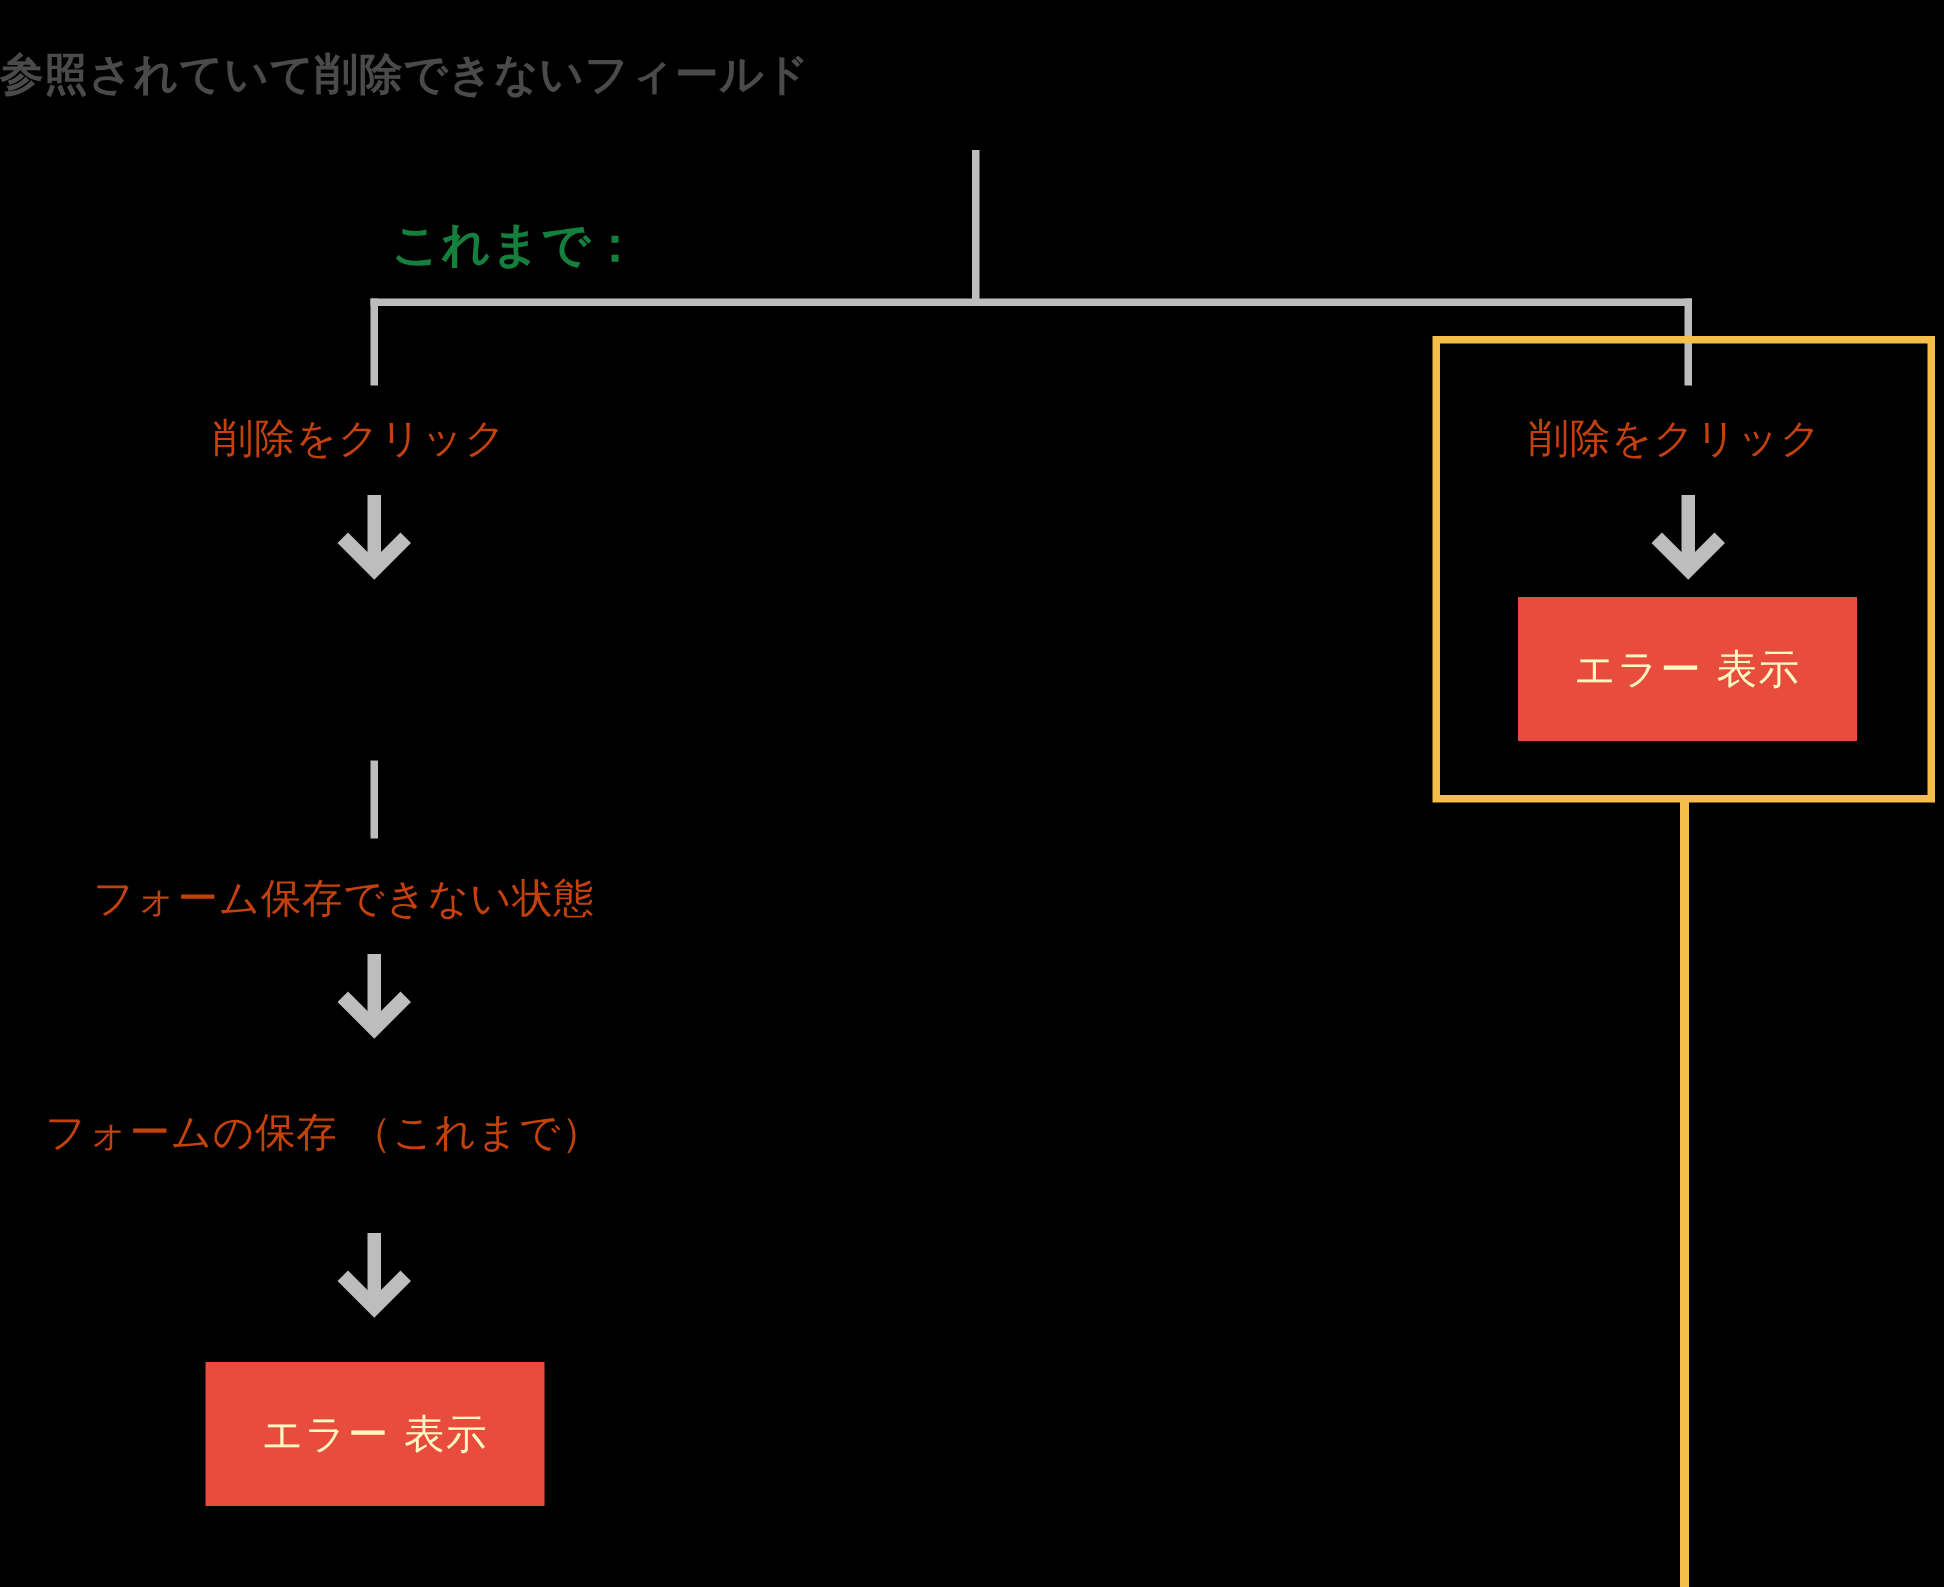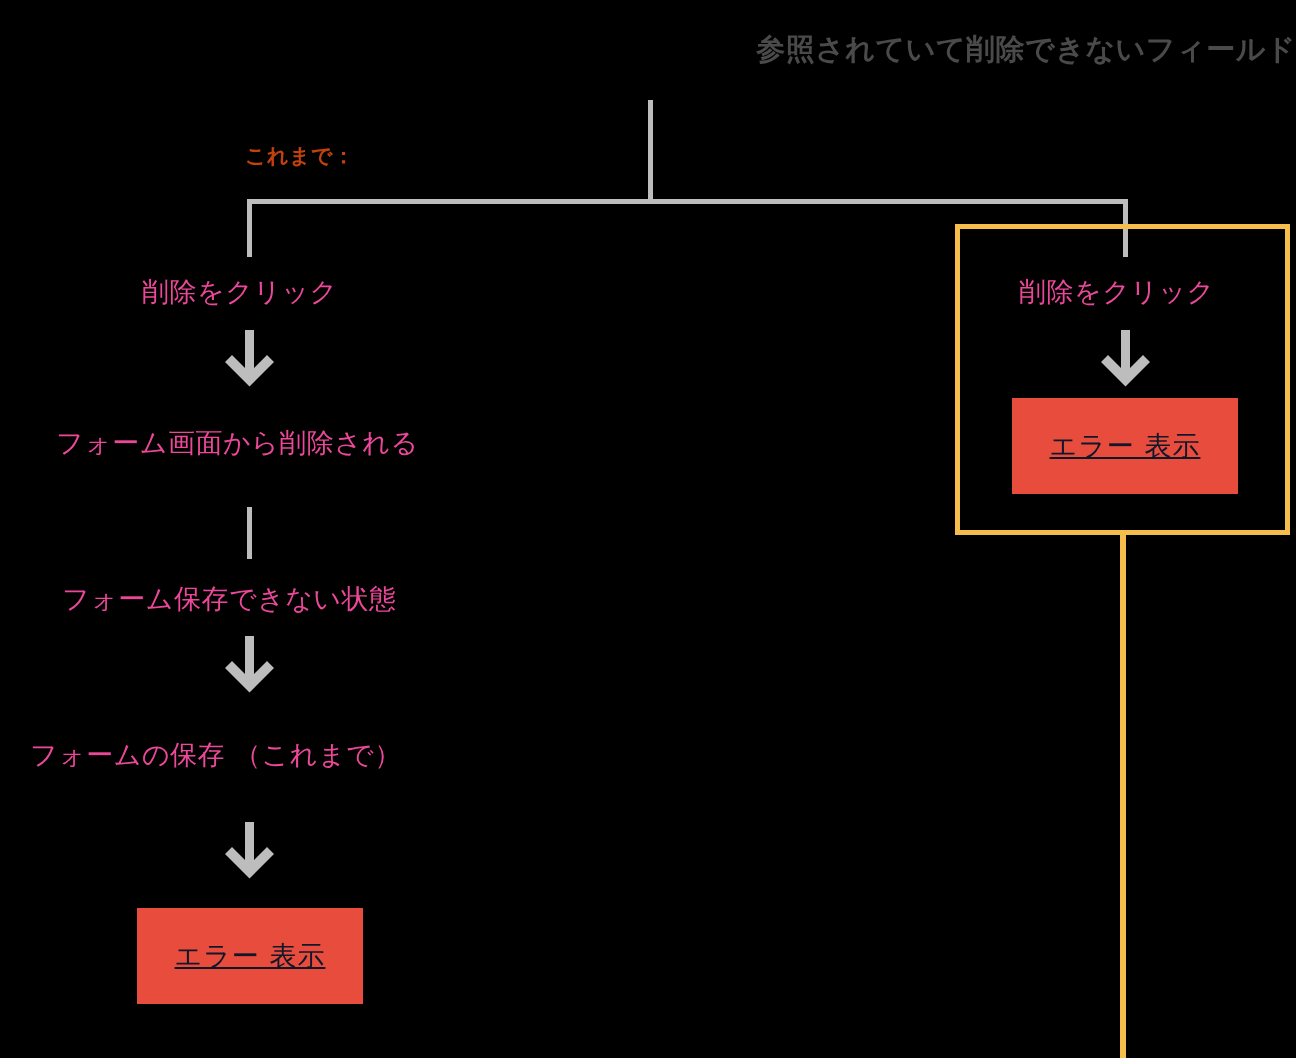--- a/index.html
+++ b/index.html
@@ -17,43 +17,44 @@
     font-family: "DejaVu Sans", "Liberation Sans", sans-serif;
     -webkit-font-smoothing: antialiased;
   }
 
   
   .title {
     position: absolute;
     left: 0;
     top: 30px;
     width: 1296px;
-    text-align: right;
+    text-align: left;
     font-size: 29px;
     font-weight: bold;
     color: #4a4a4a;
     letter-spacing: 0.5px;
     white-space: nowrap;
   }
   .branch-head {
     position: absolute;
-    font-size: 21px;
+    font-size: 32px;
     font-weight: bold;
-    color: #c2410c;
+    color: #15803d;
     letter-spacing: 0.5px;
     white-space: nowrap;
+    margin-left: 16px;
   }
   .head-left  { left: 245px; top: 142px; }
   .head-right { left: 899px; top: 142px; }
 
   .step {
     position: absolute;
     font-size: 27px;
     font-weight: 400;
-    color: #ec4899;
+    color: #c2410c;
     letter-spacing: 0.5px;
     white-space: nowrap;
   }
   .s-l1 { left: 142px; top: 274px; }
   .s-l2 { left: 56px;  top: 425px; }
   .s-l3 { left: 62px;  top: 581px; }
   .s-l4 { left: 30px;  top: 737px; }
   .s-r1 { left: 1019px; top: 274px; }
 
   
@@ -81,24 +82,23 @@
   
   .errbox {
     position: absolute;
     background: #e74c3c;
     display: flex;
     align-items: center;
     justify-content: center;
   }
   .errbox span {
     font-size: 27px;
-    color: #0f172a;
+    color: #fef9c3;
     letter-spacing: 1px;
     white-space: nowrap;
-    text-decoration: underline;
   }
   .err-left  { left: 137px;  top: 908px; width: 226px; height: 96px; }
   .err-right { left: 1012px; top: 398px; width: 226px; height: 96px; }
 
   
   .hl-box {
     position: absolute;
     left: 955px;
     top: 224px;
     width: 335px;
@@ -131,21 +131,20 @@
 
   <div class="branch-head head-left">これまで：</div>
 
   <div class="step s-l1">削除をクリック</div>
 
   <svg class="arrow a-l1" viewBox="0 0 56 62">
     <rect x="23" y="0" width="9" height="48" fill="#bdbdbd"></rect>
     <path d="M3 32 L10 25 L27.5 42.5 L45 25 L52 32 L27.5 56.5 Z" fill="#bdbdbd"></path>
   </svg>
 
-  <div class="step s-l2">フォーム画面から削除される</div>
 
   <div class="gline v-mid-l"></div>
 
   <div class="step s-l3">フォーム保存できない状態</div>
 
   <svg class="arrow a-l2" viewBox="0 0 56 62">
     <rect x="23" y="0" width="9" height="48" fill="#bdbdbd"></rect>
     <path d="M3 32 L10 25 L27.5 42.5 L45 25 L52 32 L27.5 56.5 Z" fill="#bdbdbd"></path>
   </svg>
 

